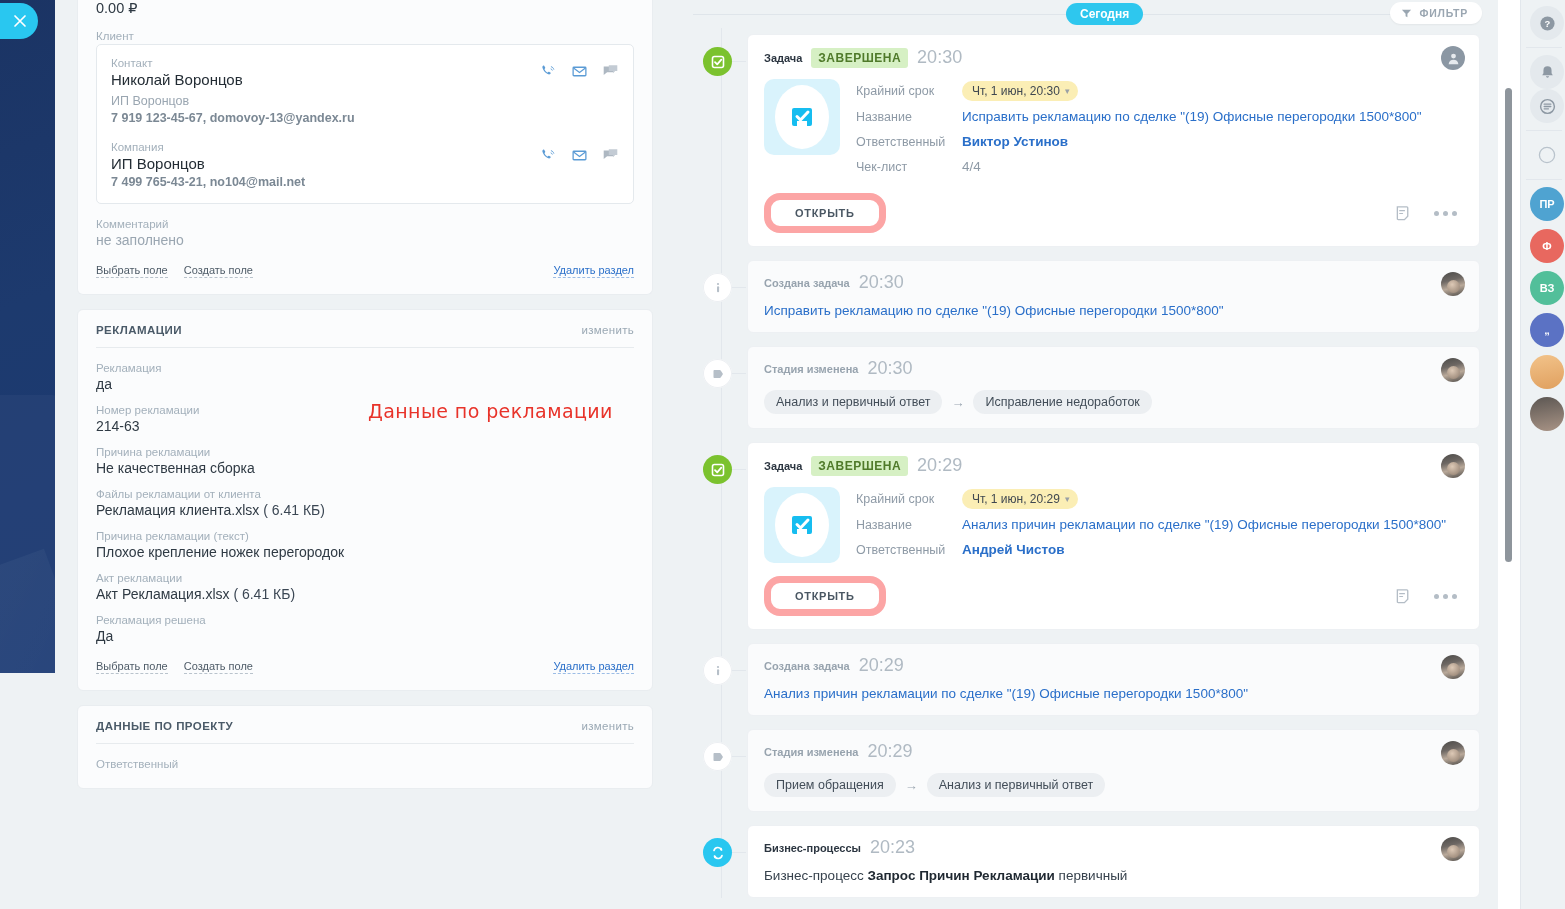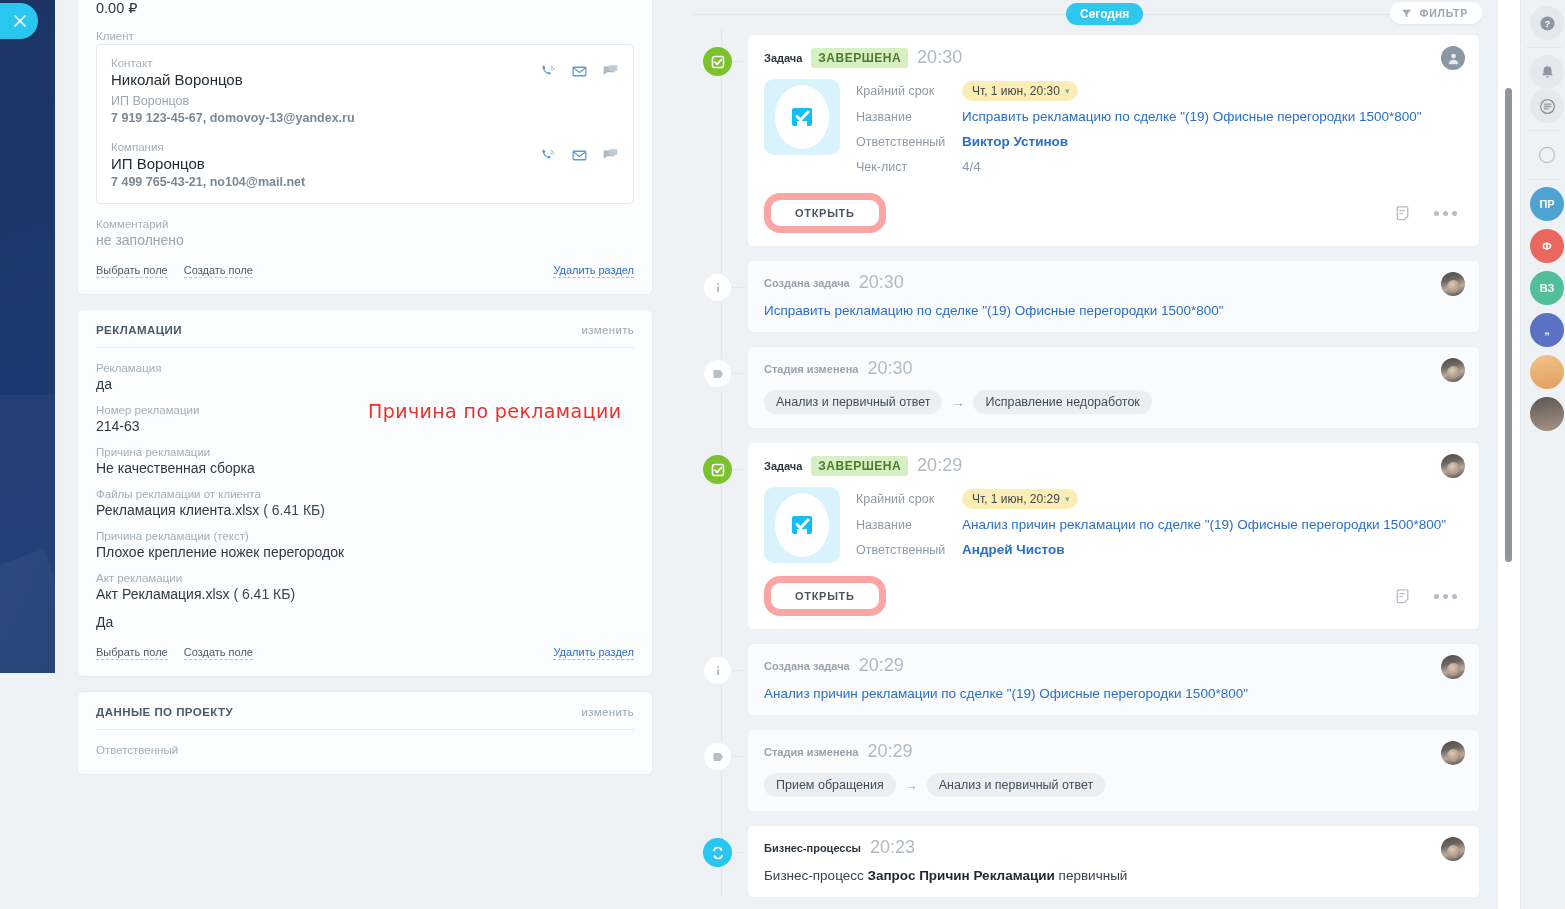--- a/index.html
+++ b/index.html
@@ -334,21 +334,21 @@
       </div>
     </div>
 
     <div class="card" style="position:relative;">
       <div class="section-head">
         <span class="section-title">РЕКЛАМАЦИИ</span>
         <span class="edit-link">изменить</span>
       </div>
       <div class="hr"></div>
 
-      <div class="annot" style="left:290px; top:90px;">Причина по рекламации</div>
+      <div class="annot" style="left:290px; top:90px;">Данные по рекламации</div>
 
       <div>
         <div class="field">
           <div class="flabel">Рекламация</div>
           <div class="fvalue">да</div>
         </div>
         <div class="field">
           <div class="flabel">Номер рекламации</div>
           <div class="fvalue">214-63</div>
         </div>
@@ -368,20 +368,21 @@
           <div class="fvalue">Плохое крепление ножек перегородок</div>
         </div>
         <div class="field">
           <div class="flabel">Акт рекламации</div>
           <div class="fvalue">
             <span class="link">Акт Рекламация.xlsx</span>
             <span class="fsize">( 6.41 КБ)</span>
           </div>
         </div>
         <div class="field">
+          <div class="flabel">Рекламация решена</div>
           <div class="fvalue">Да</div>
         </div>
       </div>
 
       <div class="card-footer" style="margin-top:6px;">
         <div class="footer-left">
           <span class="dotted grey">Выбрать поле</span>
           <span class="dotted grey">Создать поле</span>
         </div>
         <span class="dotted">Удалить раздел</span>

